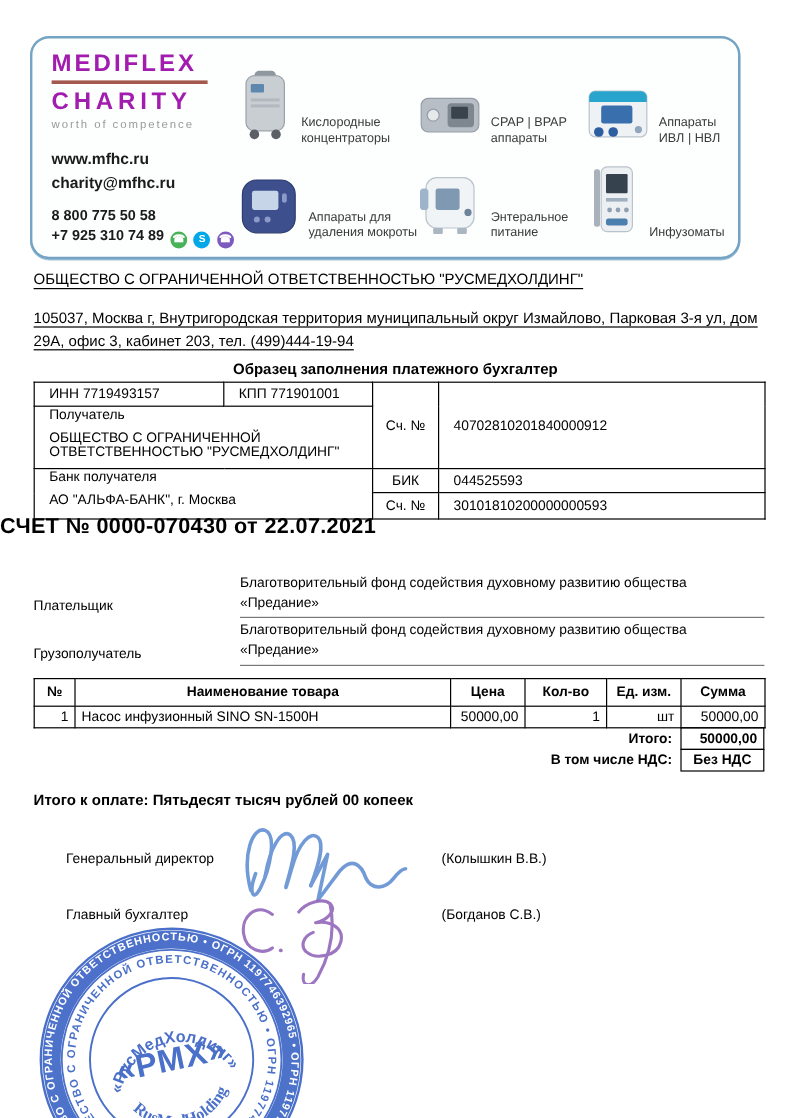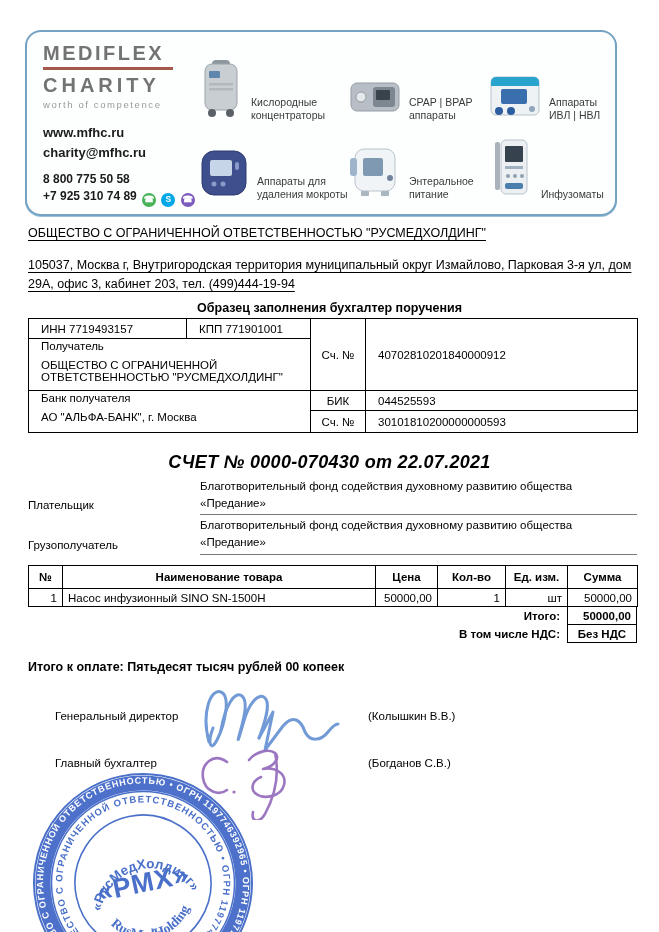--- a/index.html
+++ b/index.html
@@ -4,21 +4,21 @@
 <style>
   html,body{margin:0;padding:0;background:#fff;}
   .page{position:relative;width:659px;height:932px;background:#fff;overflow:hidden;
         font-family:"Liberation Sans",sans-serif;color:#000;}
 
   
   .card{position:absolute;left:25px;top:30px;width:588px;height:182px;
         border:2px solid #74a3c4;border-radius:16px;background:#fdfefe;
         box-shadow:0 1px 0 #9fc2d8;}
   .logo-block{position:absolute;left:16px;top:10px;width:152px;}
-  .logo-line1,.logo-line2{font-size:20px;font-weight:bold;color:#737373;letter-spacing:2.5px;line-height:1.1;}
+  .logo-line1,.logo-line2{font-size:20px;font-weight:bold;color:#a21caf;letter-spacing:2.5px;line-height:1.1;}
   .logo-line2{letter-spacing:4px;}
   .logo-divider{width:130px;height:3px;background:#a5584e;margin:3px 0 4px 0;}
   .tagline{font-size:9.5px;color:#999;letter-spacing:1.6px;margin-top:3px;}
   .contacts{margin-top:13px;font-weight:bold;font-size:13px;color:#1b1b1b;line-height:1.5;}
   .phones{margin-top:9px;font-weight:bold;font-size:12px;color:#1b1b1b;line-height:1.4;white-space:nowrap;}
   .msg-icon{display:inline-flex;align-items:center;justify-content:center;width:14px;height:14px;
             border-radius:50%;color:#fff;font-size:8.5px;font-weight:bold;vertical-align:-2px;margin-left:2px;}
   .msg-whatsapp{background:#47b257;}
   .msg-skype{background:#00a8e8;}
   .msg-viber{background:#7d5bbe;}
@@ -35,21 +35,21 @@
 
   
   .pay-title{position:absolute;left:0;top:301px;width:100%;text-align:center;font-weight:bold;font-size:12.5px;}
   table.pay{position:absolute;left:28px;top:318px;width:609px;border-collapse:collapse;table-layout:fixed;font-size:11.5px;}
   table.pay td{border:1px solid #000;padding:1px 12px;vertical-align:middle;overflow:hidden;}
   table.pay .lbl{text-align:center;padding:1px 2px;}
   .cell-top{vertical-align:top !important;}
   .cell-sub{margin-top:7px;}
 
   
-  .invoice-title{position:absolute;left:0;top:452px;width:100%;text-align:center;font-size:18px;font-weight:bold;letter-spacing:.3px;font-style:italic;}
+  .invoice-title{position:absolute;left:0;top:428px;width:100%;text-align:left;font-size:18px;font-weight:bold;letter-spacing:.3px;}
 
   
   .parties{position:absolute;left:28px;top:478px;width:609px;font-size:11.5px;}
   .party-row{display:flex;align-items:flex-end;margin-bottom:2px;}
   .party-label{width:172px;padding-bottom:4px;}
   .party-value{flex:1;border-bottom:1px solid #777;padding-bottom:3px;line-height:1.45;}
 
   
   .items-block{position:absolute;left:28px;top:565px;width:609px;font-size:11.5px;}
   table.items{width:609px;border-collapse:collapse;table-layout:fixed;font-size:11.5px;}
@@ -189,21 +189,21 @@
         </span>
         <span class="plabel">Инфузоматы</span>
       </div>
 
     </div>
   </div>
 
   <div class="seller-name">ОБЩЕСТВО С ОГРАНИЧЕННОЙ ОТВЕТСТВЕННОСТЬЮ "РУСМЕДХОЛДИНГ"</div>
   <div class="seller-addr">105037, Москва г, Внутригородская территория муниципальный округ Измайлово, Парковая 3-я ул, дом 29А, офис 3, кабинет 203, тел. (499)444-19-94</div>
 
-  <div class="pay-title">Образец заполнения бухгалтер поручения</div>
+  <div class="pay-title">Образец заполнения платежного бухгалтер</div>
 
   <table class="pay">
     <colgroup>
         <col style="width:158px">
         <col style="width:124px">
         <col style="width:55px">
         <col style="width:272px">
       </colgroup>
     <tbody>
         <tr style="height:20px">

